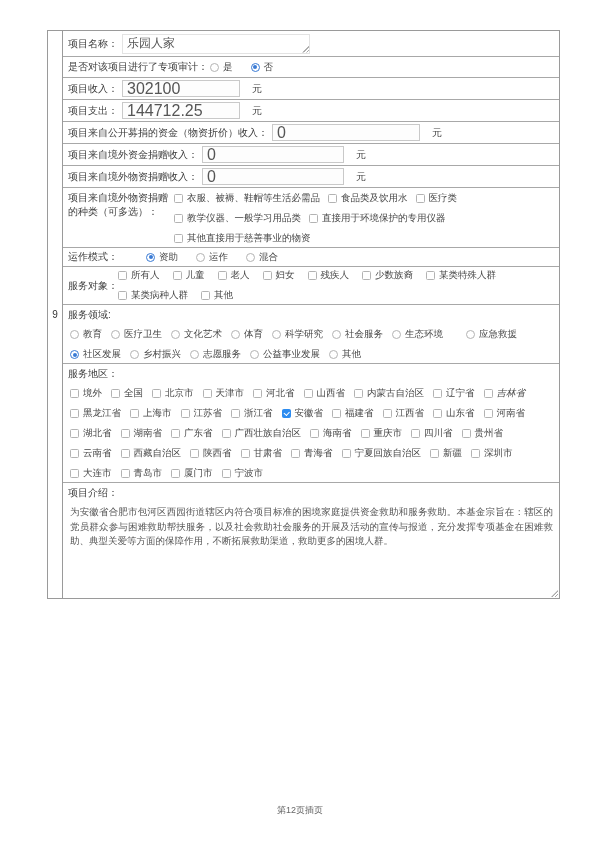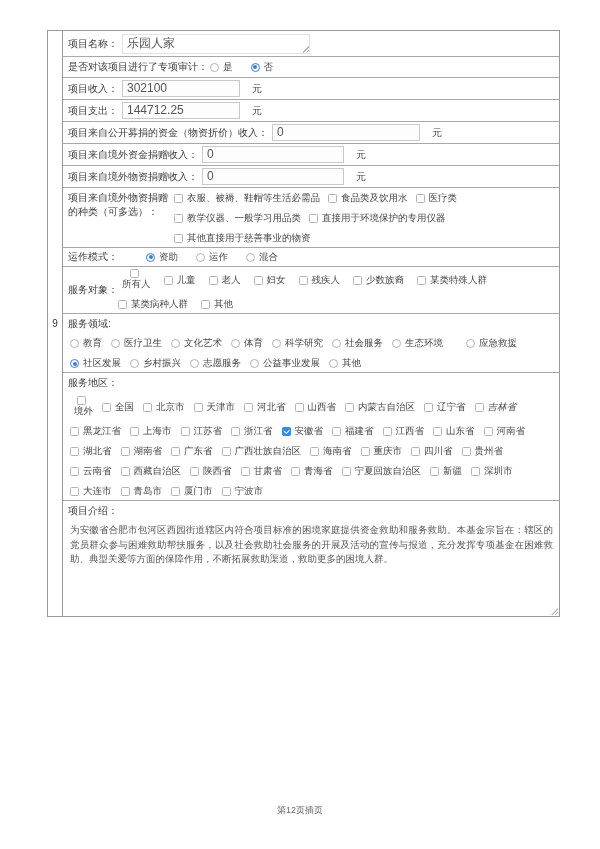--- a/index.html
+++ b/index.html
@@ -24,21 +24,21 @@
     font-size:10px;color:#404040;
   }
   .row:last-child{border-bottom:none;}
   .row.top{align-items:flex-start;}
   .row.col{flex-direction:column;align-items:stretch;}
   .lbl{white-space:nowrap;color:#3d3d3d;}
   .lbl.wrap{white-space:normal;}
   
   .inp{
     border:1px solid #c9c9c9;background:#fdfdfd;color:#555;
-    font-size:12px;font-family:inherit;height:15px;line-height:15px;
+    font-size:16px;font-family:inherit;height:15px;line-height:15px;
     padding:0 4px;margin:0 0 0 4px;box-sizing:content-box;outline:none;
   }
   .name-wrap{position:relative;margin-left:4px;}
   .name-inp{
     border:1px solid #e3e3e3;background:#fff;color:#555;font-size:12px;
     font-family:inherit;width:178px;height:18px;padding:0 4px;outline:none;
   }
   .unit{margin-left:12px;color:#444;}
   
   .opts{display:flex;flex-wrap:wrap;align-items:center;min-width:0;row-gap:7px;}
@@ -204,21 +204,21 @@
           <span class="rd"></span>
           <span class="olabel">混合</span>
         </span>
         </span>
     </div>
 
     <div class="row r-target">
       <span class="lbl">服务对象：</span>
       <span class="opts">
 
-      <span class="opt" style="margin-right:13px;flex-direction:column;">
+      <span class="opt" style="margin-right:13px;">
           <span class="cb"></span>
           <span class="olabel">所有人</span>
         </span>
           <span class="opt" style="margin-right:13px;">
           <span class="cb"></span>
           <span class="olabel">儿童</span>
         </span>
           <span class="opt" style="margin-right:13px;">
           <span class="cb"></span>
           <span class="olabel">老人</span>
@@ -306,21 +306,21 @@
           <span class="rd"></span>
           <span class="olabel">其他</span>
         </span>
         </span>
     </div>
 
     <div class="row r-area col top">
       <span class="lbl group-label">服务地区：</span>
       <span class="opts">
 
-      <span class="opt" style="margin-right:9px;flex-direction:column;">
+      <span class="opt" style="margin-right:9px;">
           <span class="cb"></span>
           <span class="olabel">境外</span>
         </span>
           <span class="opt" style="margin-right:9px;">
           <span class="cb"></span>
           <span class="olabel">全国</span>
         </span>
           <span class="opt" style="margin-right:9px;">
           <span class="cb"></span>
           <span class="olabel">北京市</span>

